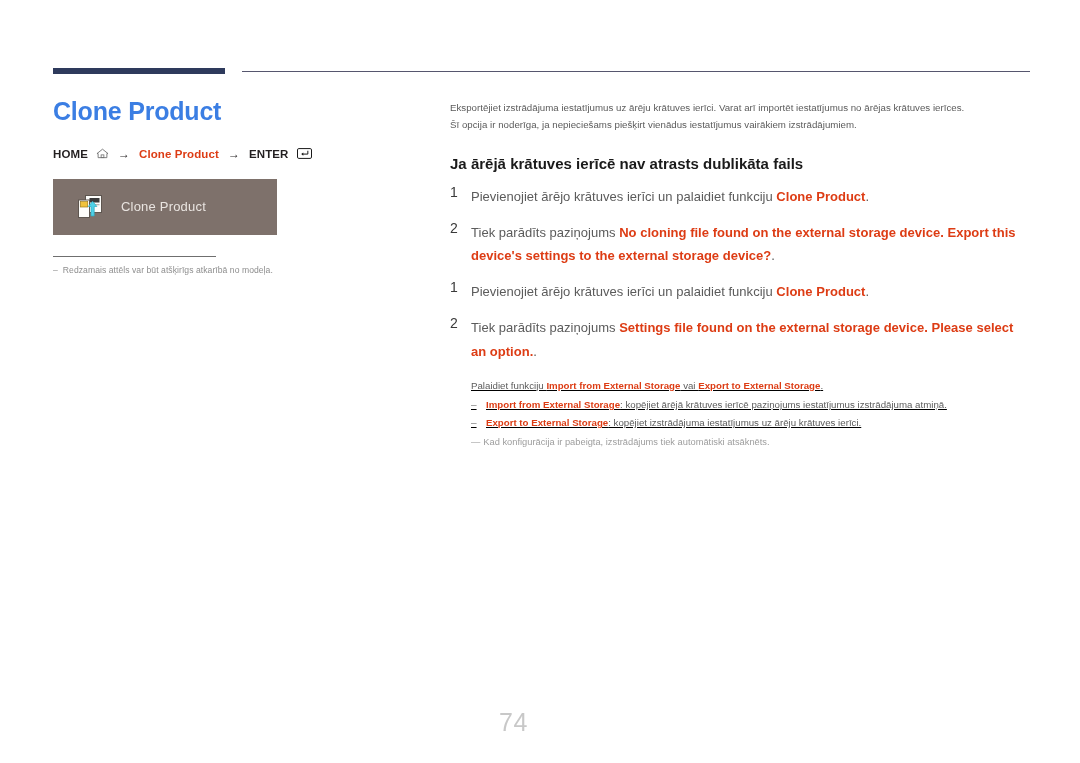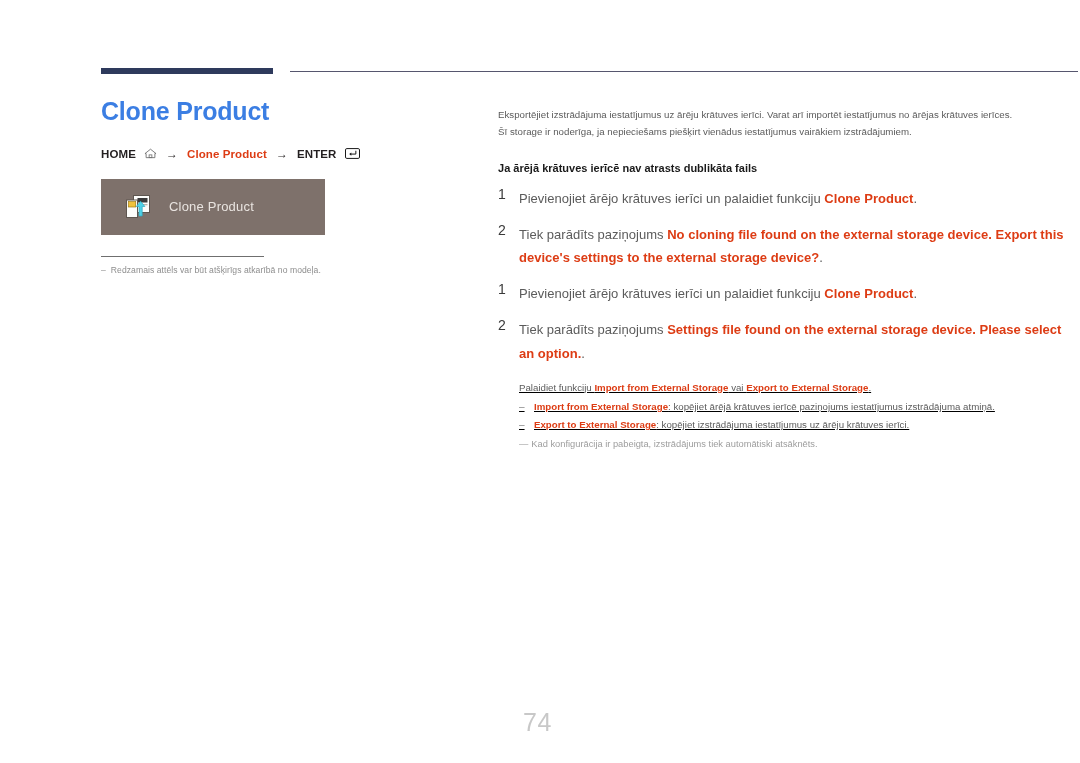--- a/index.html
+++ b/index.html
@@ -12,21 +12,20 @@
     background: #ffffff;
     font-family: "Liberation Sans", sans-serif;
     position: relative;
     overflow: hidden;
     -webkit-font-smoothing: antialiased;
   }
 
   .page {
     position: absolute;
     inset: 0;
-    margin-left: 48px;
   }
 
   
   .rule-thick {
     position: absolute;
     left: 53px;
     top: 68px;
     width: 172px;
     height: 6px;
     background: #2e3a5c;
@@ -121,32 +120,32 @@
     display: flex;
     gap: 5px;
     white-space: nowrap;
   }
   .thumb-note .dash { color: #9a9a9a; }
 
   
   .right-col {
     position: absolute;
     left: 450px;
-    top: 107px;
+    top: 100px;
     width: 580px;
   }
   .intro-line {
     font-size: 9.7px;
     color: #5b5b5b;
     line-height: 1.75;
     letter-spacing: 0.02px;
     white-space: nowrap;
   }
   .section-head {
-    font-size: 11px;
+    font-size: 15px;
     font-weight: bold;
     color: #1a1a1a;
     letter-spacing: 0.01px;
     margin-top: 21px;
     margin-bottom: 0;
   }
   .steps { margin-top: 8px; }
   .step {
     display: flex;
     align-items: flex-start;
@@ -272,21 +271,21 @@
 
     <div class="thumb-note">
       <span class="dash">–</span>
       <span>Redzamais attēls var būt atšķirīgs atkarībā no modeļa.</span>
     </div>
   </div>
 
   <div class="right-col">
 
     <div class="intro-line">Eksportējiet izstrādājuma iestatījumus uz ārēju krātuves ierīci. Varat arī importēt iestatījumus no ārējas krātuves ierīces.</div>
-    <div class="intro-line">Šī storage ir noderīga, ja nepieciešams piešķirt vienādus iestatījumus vairākiem izstrādājumiem.</div>
+    <div class="intro-line">Šī opcija ir noderīga, ja nepieciešams piešķirt vienādus iestatījumus vairākiem izstrādājumiem.</div>
 
     <h2 class="section-head">Ja ārējā krātuves ierīcē nav atrasts dublikāta fails</h2>
     <div class="steps">
 
       <div class="step">
         <div class="step-num">1</div>
         <div class="step-body">
           <span>Pievienojiet ārējo krātuves ierīci un palaidiet funkciju </span><span class="em">Clone Product</span><span>.</span>
         </div>
       </div>

